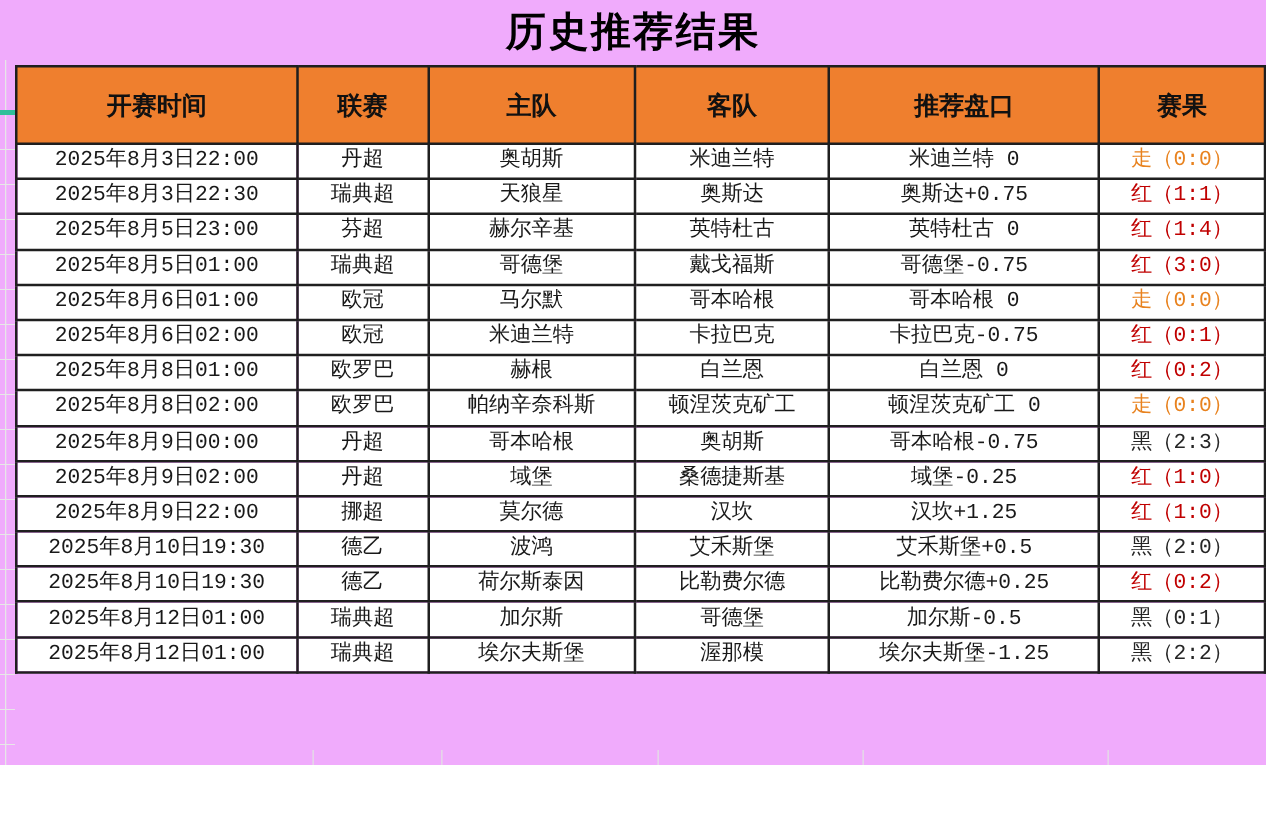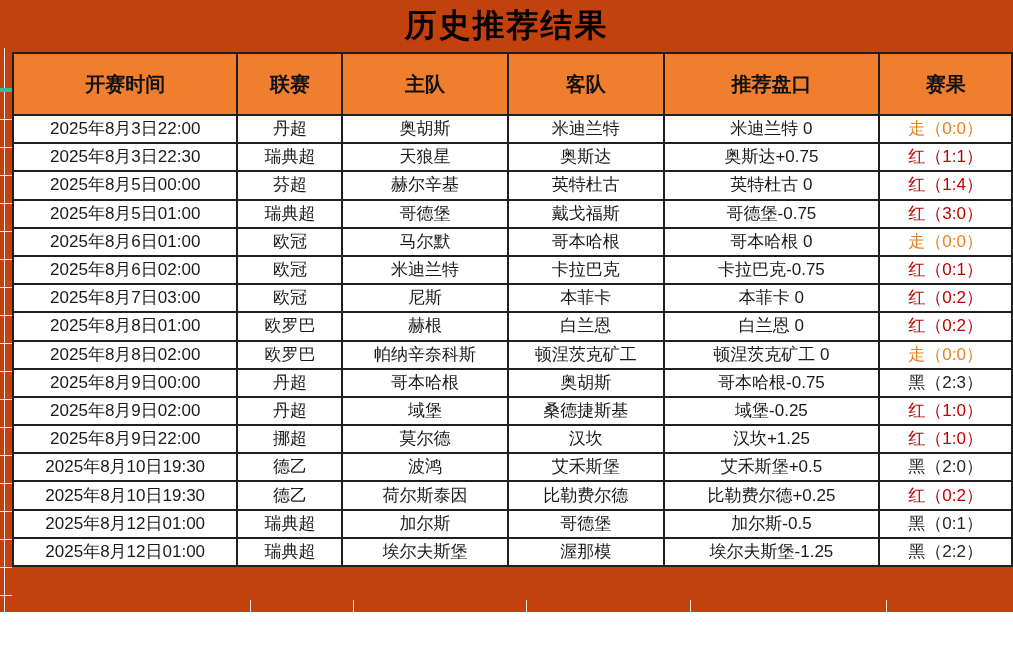--- a/index.html
+++ b/index.html
@@ -1,18 +1,18 @@
 <!DOCTYPE html>
 <html><head>
 <meta charset="utf-8">
 <style>
   html,body{margin:0;padding:0;background:#ffffff;}
   .screen{
-    position:relative;width:1013px;height:612px;background:#c2410c;
-    overflow:hidden;font-family:Liberation Sans, sans-serif;
+    position:relative;width:1013px;height:612px;background:#f0abfc;
+    overflow:hidden;font-family:Liberation Mono, monospace;
   }
   .title{
     position:absolute;top:4px;left:0;width:100%;text-align:center;
     font-size:32px;font-weight:bold;color:#000;letter-spacing:2px;
   }
   
   .gutter-rows{
     position:absolute;left:0;top:92px;width:12px;height:560px;
     background:repeating-linear-gradient(to bottom,transparent 0 27px,#e7e7e7 27px 28px);
   }
@@ -75,21 +75,21 @@
         </tr>
         <tr>
           <td>2025年8月3日22:30</td>
           <td>瑞典超</td>
           <td>天狼星</td>
           <td>奥斯达</td>
           <td>奥斯达+0.75</td>
           <td style="color: rgb(192, 0, 0);">红（1:1）</td>
         </tr>
         <tr>
-          <td>2025年8月5日00:00</td>
+          <td>2025年8月5日23:00</td>
           <td>芬超</td>
           <td>赫尔辛基</td>
           <td>英特杜古</td>
           <td>英特杜古 0</td>
           <td style="color: rgb(192, 0, 0);">红（1:4）</td>
         </tr>
         <tr>
           <td>2025年8月5日01:00</td>
           <td>瑞典超</td>
           <td>哥德堡</td>
@@ -107,28 +107,20 @@
         </tr>
         <tr>
           <td>2025年8月6日02:00</td>
           <td>欧冠</td>
           <td>米迪兰特</td>
           <td>卡拉巴克</td>
           <td>卡拉巴克-0.75</td>
           <td style="color: rgb(192, 0, 0);">红（0:1）</td>
         </tr>
         <tr>
-          <td>2025年8月7日03:00</td>
-          <td>欧冠</td>
-          <td>尼斯</td>
-          <td>本菲卡</td>
-          <td>本菲卡 0</td>
-          <td style="color: rgb(192, 0, 0);">红（0:2）</td>
-        </tr>
-        <tr>
           <td>2025年8月8日01:00</td>
           <td>欧罗巴</td>
           <td>赫根</td>
           <td>白兰恩</td>
           <td>白兰恩 0</td>
           <td style="color: rgb(192, 0, 0);">红（0:2）</td>
         </tr>
         <tr>
           <td>2025年8月8日02:00</td>
           <td>欧罗巴</td>

